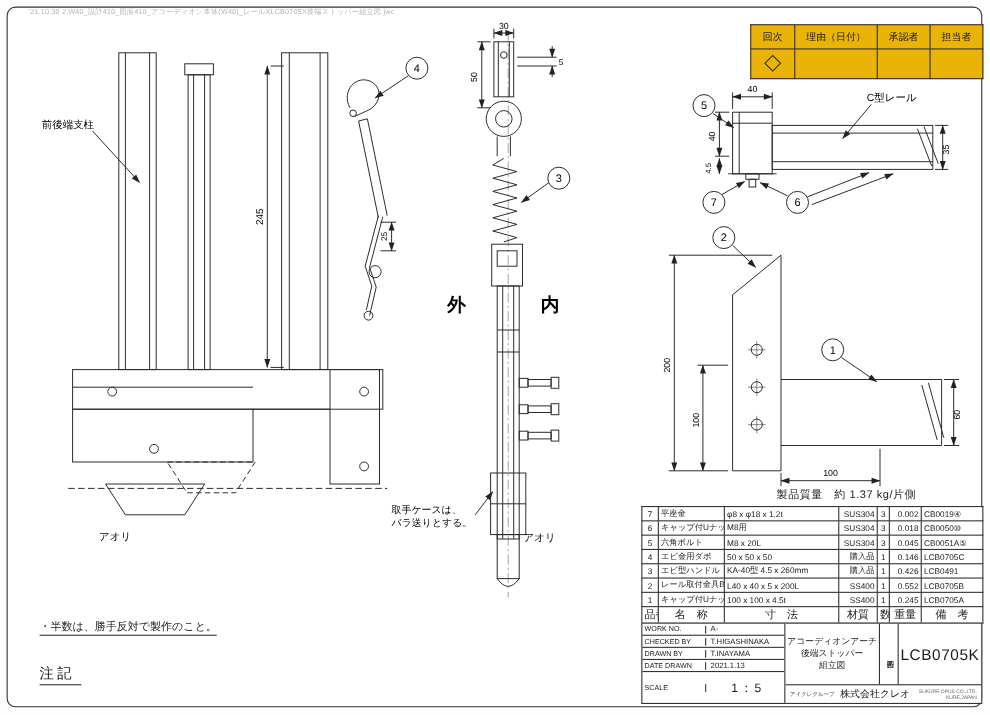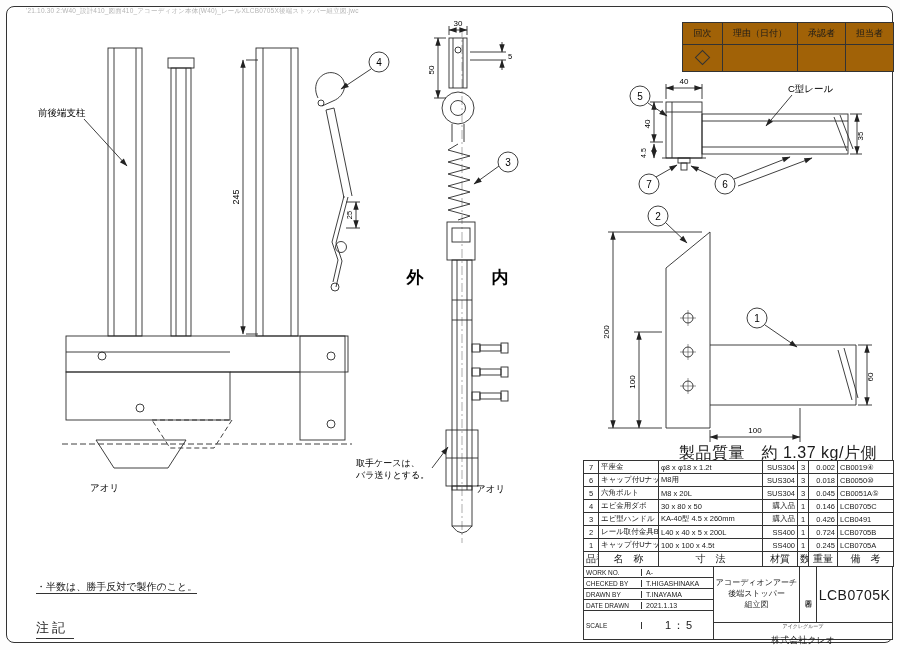--- a/index.html
+++ b/index.html
@@ -17,28 +17,28 @@
   }
   .file-header {
     position:absolute; left:26px; top:7px; font-size:6.5px; color:#b5b5b5;
     letter-spacing:0.2px; white-space:nowrap;
   }
   svg.drawing { position:absolute; left:0; top:0; }
 
   table { border-collapse:collapse; table-layout:fixed; }
 
   
-  .rev-table { position:absolute; left:682px; top:22px; width:211px; font-size:9px; background:#a16207; }
+  .rev-table { position:absolute; left:682px; top:22px; width:211px; font-size:9px; background:#eab308; }
   .rev-table th,.rev-table td { border:1px solid #333; text-align:center; font-weight:normal; padding:0; }
   .rev-table tr.hdr { height:22px; }
   .rev-table tr.bd  { height:27px; }
   .diamond { display:inline-block; width:11px; height:11px; border:1px solid #333; transform:rotate(45deg); }
 
   
-  .mass-note { position:absolute; left:679px; top:443px; font-size:16px; letter-spacing:0.5px; white-space:nowrap; }
+  .mass-note { position:absolute; left:706px; top:443px; font-size:10px; letter-spacing:0.5px; white-space:nowrap; }
 
   
   .bom { position:absolute; left:583px; top:460px; width:310px; font-size:7.5px; background:#fff; }
   .bom td { border:1px solid #333; height:13px; padding:0 2px; white-space:nowrap; overflow:hidden; }
   .bom .c-no  { text-align:center; padding:0; }
   .bom .c-mat { text-align:right; }
   .bom .c-qty { text-align:center; padding:0; }
   .bom .c-wt  { text-align:right; }
   .bom tr.hdr td { text-align:center; font-size:10px; }
 
@@ -48,28 +48,28 @@
   .tb-row { display:flex; border-bottom:1px solid #333; height:11px; align-items:center; }
   .tb-row:last-child { border-bottom:none; flex:1; }
   .tb-label { width:58px; border-right:1px solid #333; font-size:6.5px; padding-left:2px; display:flex; align-items:center; white-space:nowrap; }
   .tb-value { flex:1; font-size:7px; padding-left:4px; display:flex; align-items:center; white-space:nowrap; }
   .tb-row.scale .tb-value { font-size:11px; justify-content:center; letter-spacing:2px; }
   .tb-right { flex:1; display:flex; flex-direction:column; }
   .tb-title-row { flex:1; display:flex; border-bottom:1px solid #333; }
   .tb-title { width:86px; border-right:1px solid #333; display:flex; flex-direction:column; justify-content:center; align-items:center; font-size:8px; line-height:1.35; white-space:nowrap; }
   .tb-zuban-label { width:17px; border-right:1px solid #333; writing-mode:vertical-rl; text-orientation:upright; font-size:7px; display:flex; align-items:center; justify-content:center; }
   .tb-zuban-value { flex:1; display:flex; align-items:center; justify-content:center; font-size:14px; letter-spacing:0.5px; }
-  .tb-company-row { height:16px; display:flex; align-items:center; padding:0 4px; gap:5px;flex-direction:column; }
+  .tb-company-row { height:16px; display:flex; align-items:center; padding:0 4px; gap:5px; }
   .tb-group { font-size:5px; color:#444; white-space:nowrap; }
   .tb-company { font-size:9px; flex:1; white-space:nowrap; }
   .tb-en { display:flex; flex-direction:column; font-size:4.5px; line-height:1.15; text-align:right; color:#666; white-space:nowrap; }
 
   
   .notes { position:absolute; left:36px; top:560px; }
-  .note-line { margin-bottom:6px;margin-top:16px; }
+  .note-line { margin-bottom:6px; }
   .note-line span { font-size:10px; border-bottom:1px solid #333; padding-bottom:1px; white-space:nowrap; }
   .note-heading { display:inline-block; font-size:13px; letter-spacing:3px; border-bottom:1px solid #333; padding:2px 6px 1px 0; margin-top:17px; }
 </style>
 </head>
 <body>
 
 <div class="frame"></div>
 
 <div class="file-header">'21.10.30 2:W40_設計410_図面410_アコーディオン本体(W40)_レールXLCB0705X後端ストッパー組立図.jwc</div>
 
@@ -361,42 +361,42 @@
     <td>六角ボルト</td>
     <td>M8 x 20L</td>
     <td class="c-mat">SUS304</td>
     <td class="c-qty">3</td>
     <td class="c-wt">0.045</td>
     <td>CB0051A⑤</td>
   </tr>
   <tr>
     <td class="c-no">4</td>
     <td>エビ金用ダボ</td>
-    <td>30 x 80 x 50</td>
+    <td>50 x 50 x 50</td>
     <td class="c-mat">購入品</td>
     <td class="c-qty">1</td>
     <td class="c-wt">0.146</td>
     <td>LCB0705C</td>
   </tr>
   <tr>
     <td class="c-no">3</td>
     <td>エビ型ハンドル</td>
     <td>KA-40型 4.5 x 260mm</td>
     <td class="c-mat">購入品</td>
     <td class="c-qty">1</td>
     <td class="c-wt">0.426</td>
     <td>LCB0491</td>
   </tr>
   <tr>
     <td class="c-no">2</td>
     <td>レール取付金具B</td>
     <td>L40 x 40 x 5 x 200L</td>
     <td class="c-mat">SS400</td>
     <td class="c-qty">1</td>
-    <td class="c-wt">0.724</td>
+    <td class="c-wt">0.552</td>
     <td>LCB0705B</td>
   </tr>
   <tr>
     <td class="c-no">1</td>
     <td>キャップ付Uナット</td>
     <td>100 x 100 x 4.5t</td>
     <td class="c-mat">SS400</td>
     <td class="c-qty">1</td>
     <td class="c-wt">0.245</td>
     <td>LCB0705A</td>

